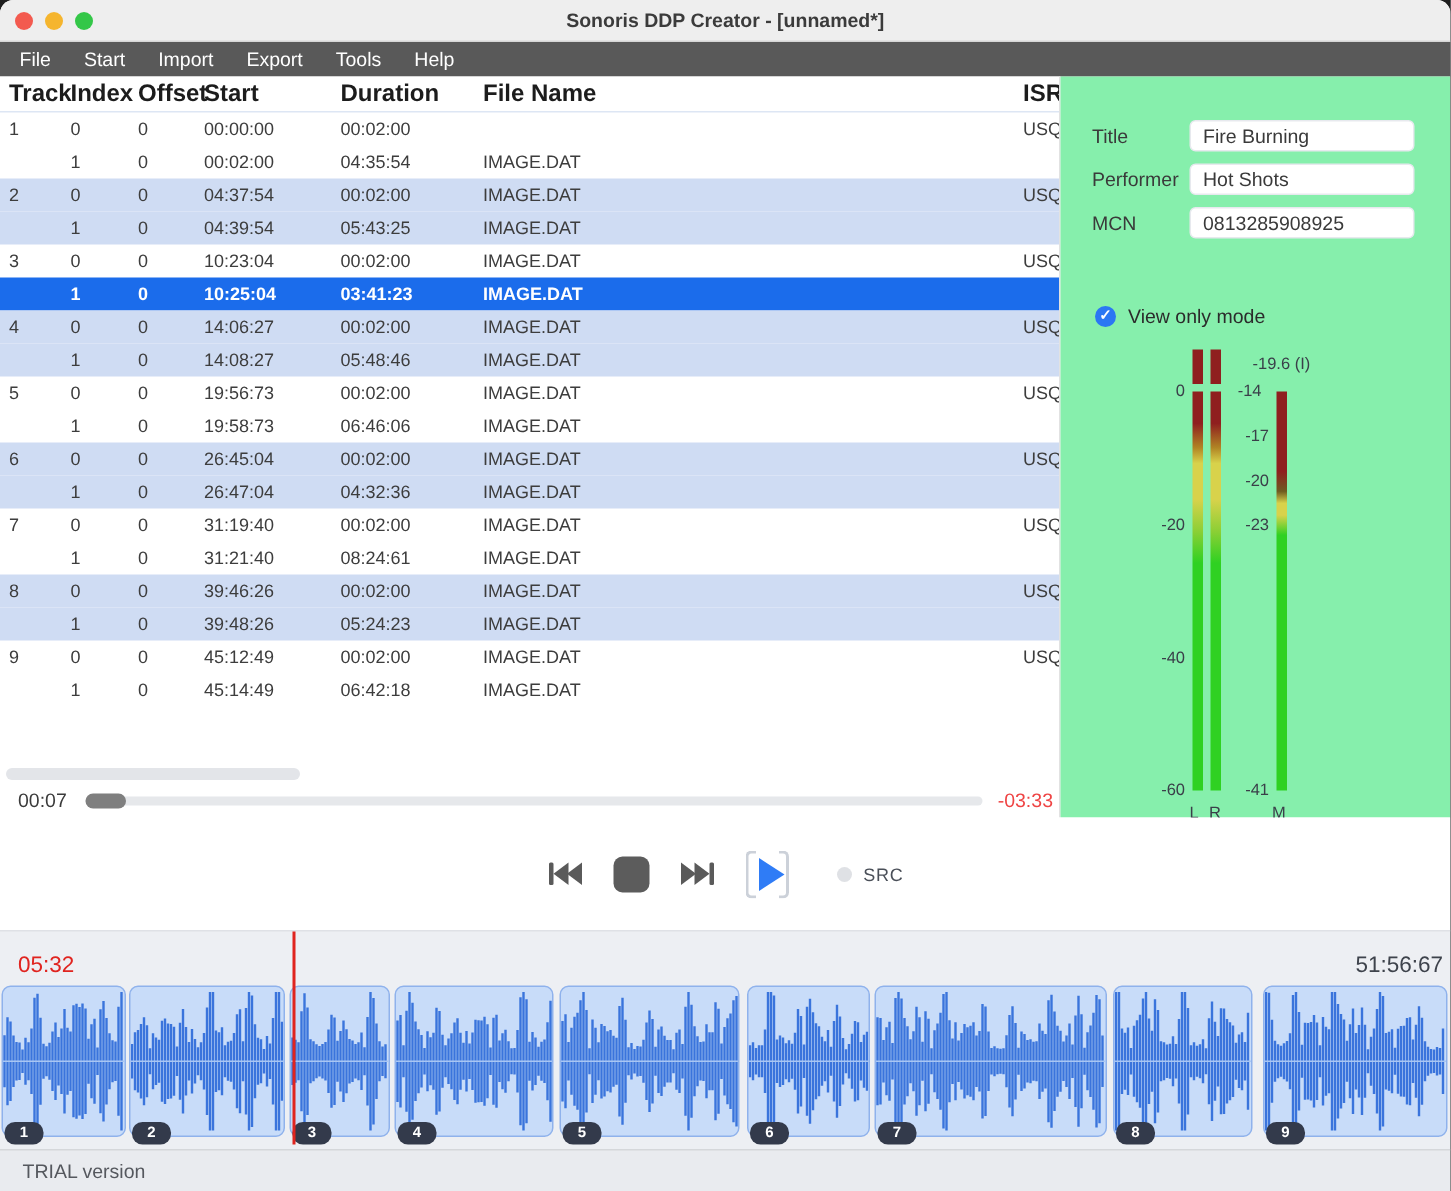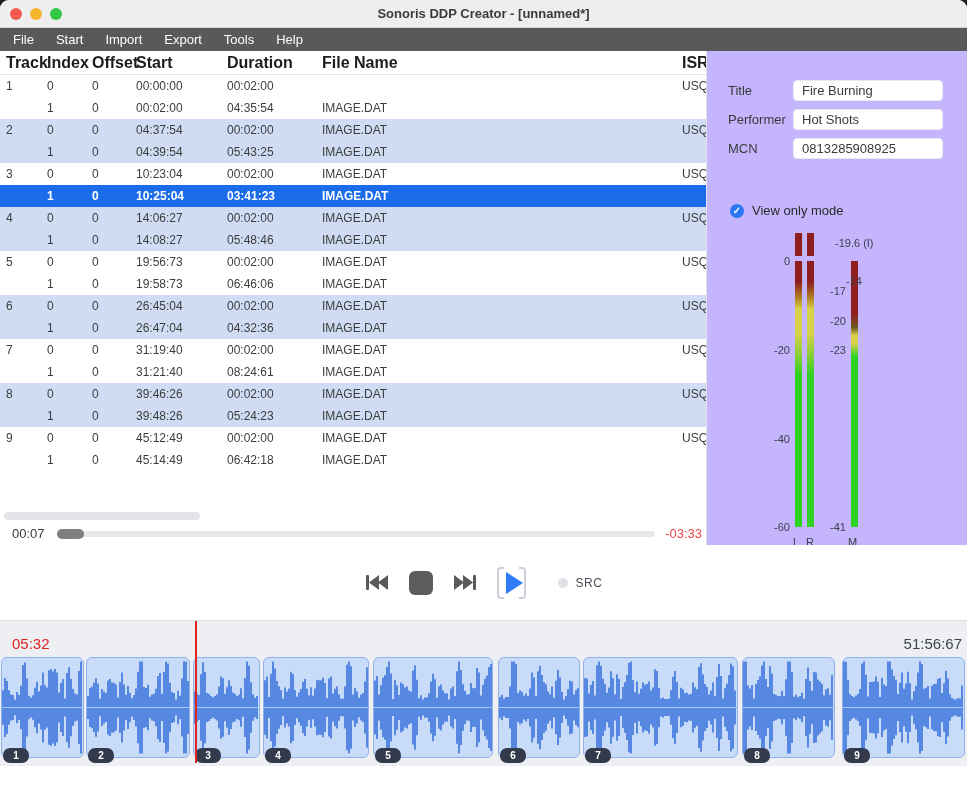--- a/index.html
+++ b/index.html
@@ -35,21 +35,21 @@
                  background:#e3e5e9; border-radius:4px; }
   .seek-row { position:absolute; left:0; top:472px; width:707px; height:22px; }
   .seek-elapsed { position:absolute; left:12px; top:3px; font-size:13px; color:#3b3b3b; }
   .seek-remaining { position:absolute; right:5px; top:3px; font-size:13px; color:#ef4444; }
   .seek-track { position:absolute; left:57px; top:8px; width:598px; height:6px;
                 background:#e6e8eb; border-radius:3px; }
   .seek-thumb { position:absolute; left:0px; top:-2px; width:27px; height:10px;
                 background:#7f7f7f; border-radius:5px; }
 
   
-  .panel { position:relative; width:260px; background:#c4b5fd; font-size:13px; color:#3a3a3a; }
+  .panel { position:relative; width:260px; background:#86efac; font-size:13px; color:#3a3a3a; }
   .fields { position:absolute; left:0; top:29px; width:100%; }
   .field-row { position:relative; height:21px; margin-bottom:8px; }
   .field-row .flabel { position:absolute; left:21px; top:3px; }
   .field-row input { position:absolute; left:86px; top:0; width:150px; height:21px;
                      border:1px solid #e7e9ee; border-radius:4px; background:#fff;
                      font-family:"Liberation Sans",sans-serif; font-size:13px; color:#3a3a3a; padding:0 8px; }
   .panel-buttons { position:absolute; left:21px; top:117px; display:flex; gap:5px; }
   .p-btn { width:104px; height:21px; background:#2b77f3; color:#fff; border:none; border-radius:4px;
            font-family:"Liberation Sans",sans-serif; font-size:13px; cursor:default; }
   .viewonly { position:absolute; left:23px; top:152px; display:flex; align-items:center; gap:8px; }
@@ -331,21 +331,21 @@
       <div class="meters" id="meters">
           <div class="over" style="left: 88px;"></div>
           <div class="over" style="left: 100px;"></div>
           <div class="mbar lr" style="left: 88px;"></div>
           <div class="mbar lr" style="left: 100px;"></div>
           <div class="mbar m" style="left: 144px;"></div>
           <div class="mlabel" style="left: 53px; top: 210px;">0</div>
           <div class="mlabel" style="left: 53px; top: 299px;">-20</div>
           <div class="mlabel" style="left: 53px; top: 388px;">-40</div>
           <div class="mlabel" style="left: 53px; top: 476px;">-60</div>
-          <div class="mlabel" style="left: 125px; top: 210px; margin-top: 20px;">-14</div>
+          <div class="mlabel" style="left: 104px; top: 210px;">-14</div>
           <div class="mlabel" style="left: 109px; top: 240px;">-17</div>
           <div class="mlabel" style="left: 109px; top: 270px;">-20</div>
           <div class="mlabel" style="left: 109px; top: 299px;">-23</div>
           <div class="mlabel" style="left: 109px; top: 476px;">-41</div>
           <div class="loudness">-19.6 (I)</div>
           <div class="chlabel" style="left: 86px;">L</div>
           <div class="chlabel" style="left: 99px;">R</div>
           <div class="chlabel" style="left: 141px;">M</div>
         </div>
     </div>
@@ -438,13 +438,16 @@
           <div class="seg-clip"><svg width="121" height="99">
               <path d="M1 3.3999999999999986V95.6 M3 3.799999999999997V95.2 M5 21.8V77.2 M7 35.9V63.1 M9 38.1V60.9 M11 39.2V59.8 M13 37.5V61.5 M15 36V63 M17 30.9V68.1 M19 5.399999999999999V93.6 M21 3.3999999999999986V95.6 M23 16.700000000000003V82.3 M25 38.5V60.5 M27 23.9V75.1 M29 24V75 M31 23.4V75.6 M33 18.6V80.4 M35 23.7V75.3 M37 38.9V60.1 M39 20V79 M41 26.5V72.5 M43 28.1V70.9 M45 3.3999999999999986V95.6 M47 3.3999999999999986V95.6 M49 11.399999999999999V87.6 M51 18V81 M53 21.7V77.3 M55 35.9V63.1 M57 24.8V74.2 M59 14.399999999999999V84.6 M61 30.7V68.3 M63 25.4V73.6 M65 13.700000000000003V85.3 M67 25.1V73.9 M69 41.5V57.5 M71 33.2V65.8 M73 27.7V71.3 M75 14.600000000000001V84.4 M77 3.3999999999999986V95.6 M79 6V93 M81 30.7V68.3 M83 29.8V69.2 M85 28.1V70.9 M87 40.5V58.5 M89 27.8V71.2 M91 26V73 M93 25.8V73.2 M95 20.7V78.3 M97 20.1V78.9 M99 35V64 M101 25.2V73.8 M103 12.799999999999997V86.2 M105 20.5V78.5 M107 36.2V62.8 M109 39.9V59.1 M111 41.3V57.7 M113 41.6V57.4 M115 40V59 M117 40.6V58.4 M119 27.6V71.4 " stroke="#3a74dc" stroke-width="1.6"></path>
               <line x1="0" x2="121" y1="49.5" y2="49.5" stroke="#a8c6f3" stroke-width="1"></line>
             </svg></div>
           <div class="seg-badge">9</div>
         </div>
       </div>
     <div class="playhead"></div>
   </div>
 
+  <div class="statusbar">
+    <span>TRIAL version</span>
+  </div>
 </div>
 
 </body></html>

